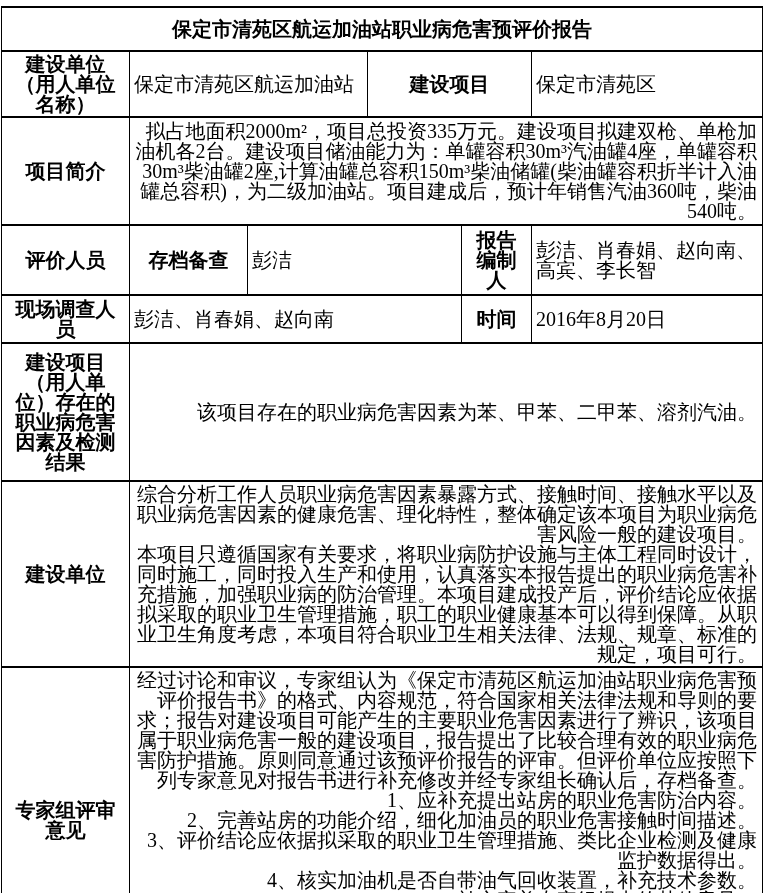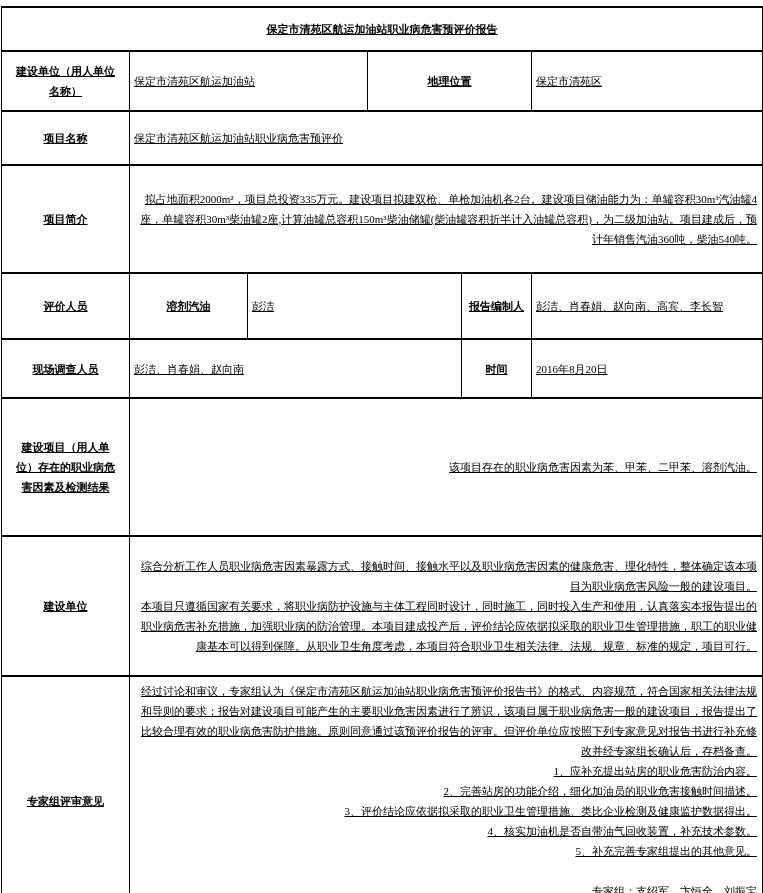--- a/index.html
+++ b/index.html
@@ -23,24 +23,23 @@
     border-collapse: collapse;
     table-layout: fixed;
     background: #ffffff;
   }
   table.report td {
     border-left: 1px solid #000;
     border-right: 1px solid #000;
     border-top: 2px solid #000;
     border-bottom: 2px solid #000;
     vertical-align: middle;
-    font-size: 11px;
+    font-size: 20px;
     line-height: 20px;
     overflow: hidden;
-    text-decoration: underline;
   }
   td.title-cell {
     text-align: center;
     font-weight: bold;
     font-size: 28px;
     line-height: 34px;
     padding: 2px 4px;
   }
   td.lbl {
     font-weight: bold;
@@ -57,21 +56,21 @@
     white-space: pre-wrap;
   }
   td.brief    { line-height: 21px; }
   td.concl    { line-height: 20px; }
   td.expert   { line-height: 19px; vertical-align: middle; }
   tr.r-title  { height: 44px; }
   tr.r-unit   { height: 60px; }
   tr.r-name   { height: 54px; }
   tr.r-brief  { height: 108px; }
   tr.r-eval   { height: 66px; }
-  tr.r-survey { height: 59px; }
+  tr.r-survey { height: 48px; }
   tr.r-hazard { height: 138px; }
   tr.r-concl  { height: 140px; }
   tr.r-expert { height: 250px; }
 </style>
 </head>
 <body>
 
 <div class="report-wrap">
   <table class="report">
     <colgroup>
@@ -84,39 +83,35 @@
     </colgroup>
 
     <tbody>
         <tr class="r-title">
       <td colspan="6" class="title-cell">保定市清苑区航运加油站职业病危害预评价报告</td>
     </tr>
 
     <tr class="r-unit">
       <td class="lbl">建设单位（用人单位名称）</td>
       <td colspan="2" class="val-center">保定市清苑区航运加油站</td>
-      <td colspan="2" class="lbl">地理位置</td>
+      <td colspan="2" class="lbl">建设项目</td>
       <td class="val-center">保定市清苑区</td>
     </tr>
 
-    <tr class="r-name">
-      <td class="lbl">项目名称</td>
-      <td colspan="5" class="val-center">保定市清苑区航运加油站职业病危害预评价</td>
-    </tr>
 
     <tr class="r-brief">
       <td class="lbl">项目简介</td>
       <td colspan="5" class="val-left brief">拟占地面积2000m²，项目总投资335万元。建设项目拟建双枪、单枪加油机各2台。建设项目储油能力为：单罐容积30m³汽油罐4座，单罐容积30m³柴油罐2座,计算油罐总容积150m³柴油储罐(柴油罐容积折半计入油罐总容积)，为二级加油站。项目建成后，预计年销售汽油360吨，柴油540吨。</td>
     </tr>
 
     <tr class="r-eval">
       <td class="lbl">评价人员</td>
-      <td class="lbl">溶剂汽油</td>
+      <td class="lbl">存档备查</td>
       <td colspan="2" class="val-center">彭洁</td>
-      <td class="lbl" style="padding:14px 6px;">报告编制人</td>
+      <td class="lbl" style="padding:4px 6px;">报告编制人</td>
       <td class="val-center">彭洁、肖春娟、赵向南、高宾、李长智</td>
     </tr>
 
     <tr class="r-survey">
       <td class="lbl">现场调查人员</td>
       <td colspan="3" class="val-center">彭洁、肖春娟、赵向南</td>
       <td class="lbl">时间</td>
       <td class="val-center">2016年8月20日</td>
     </tr>
 

